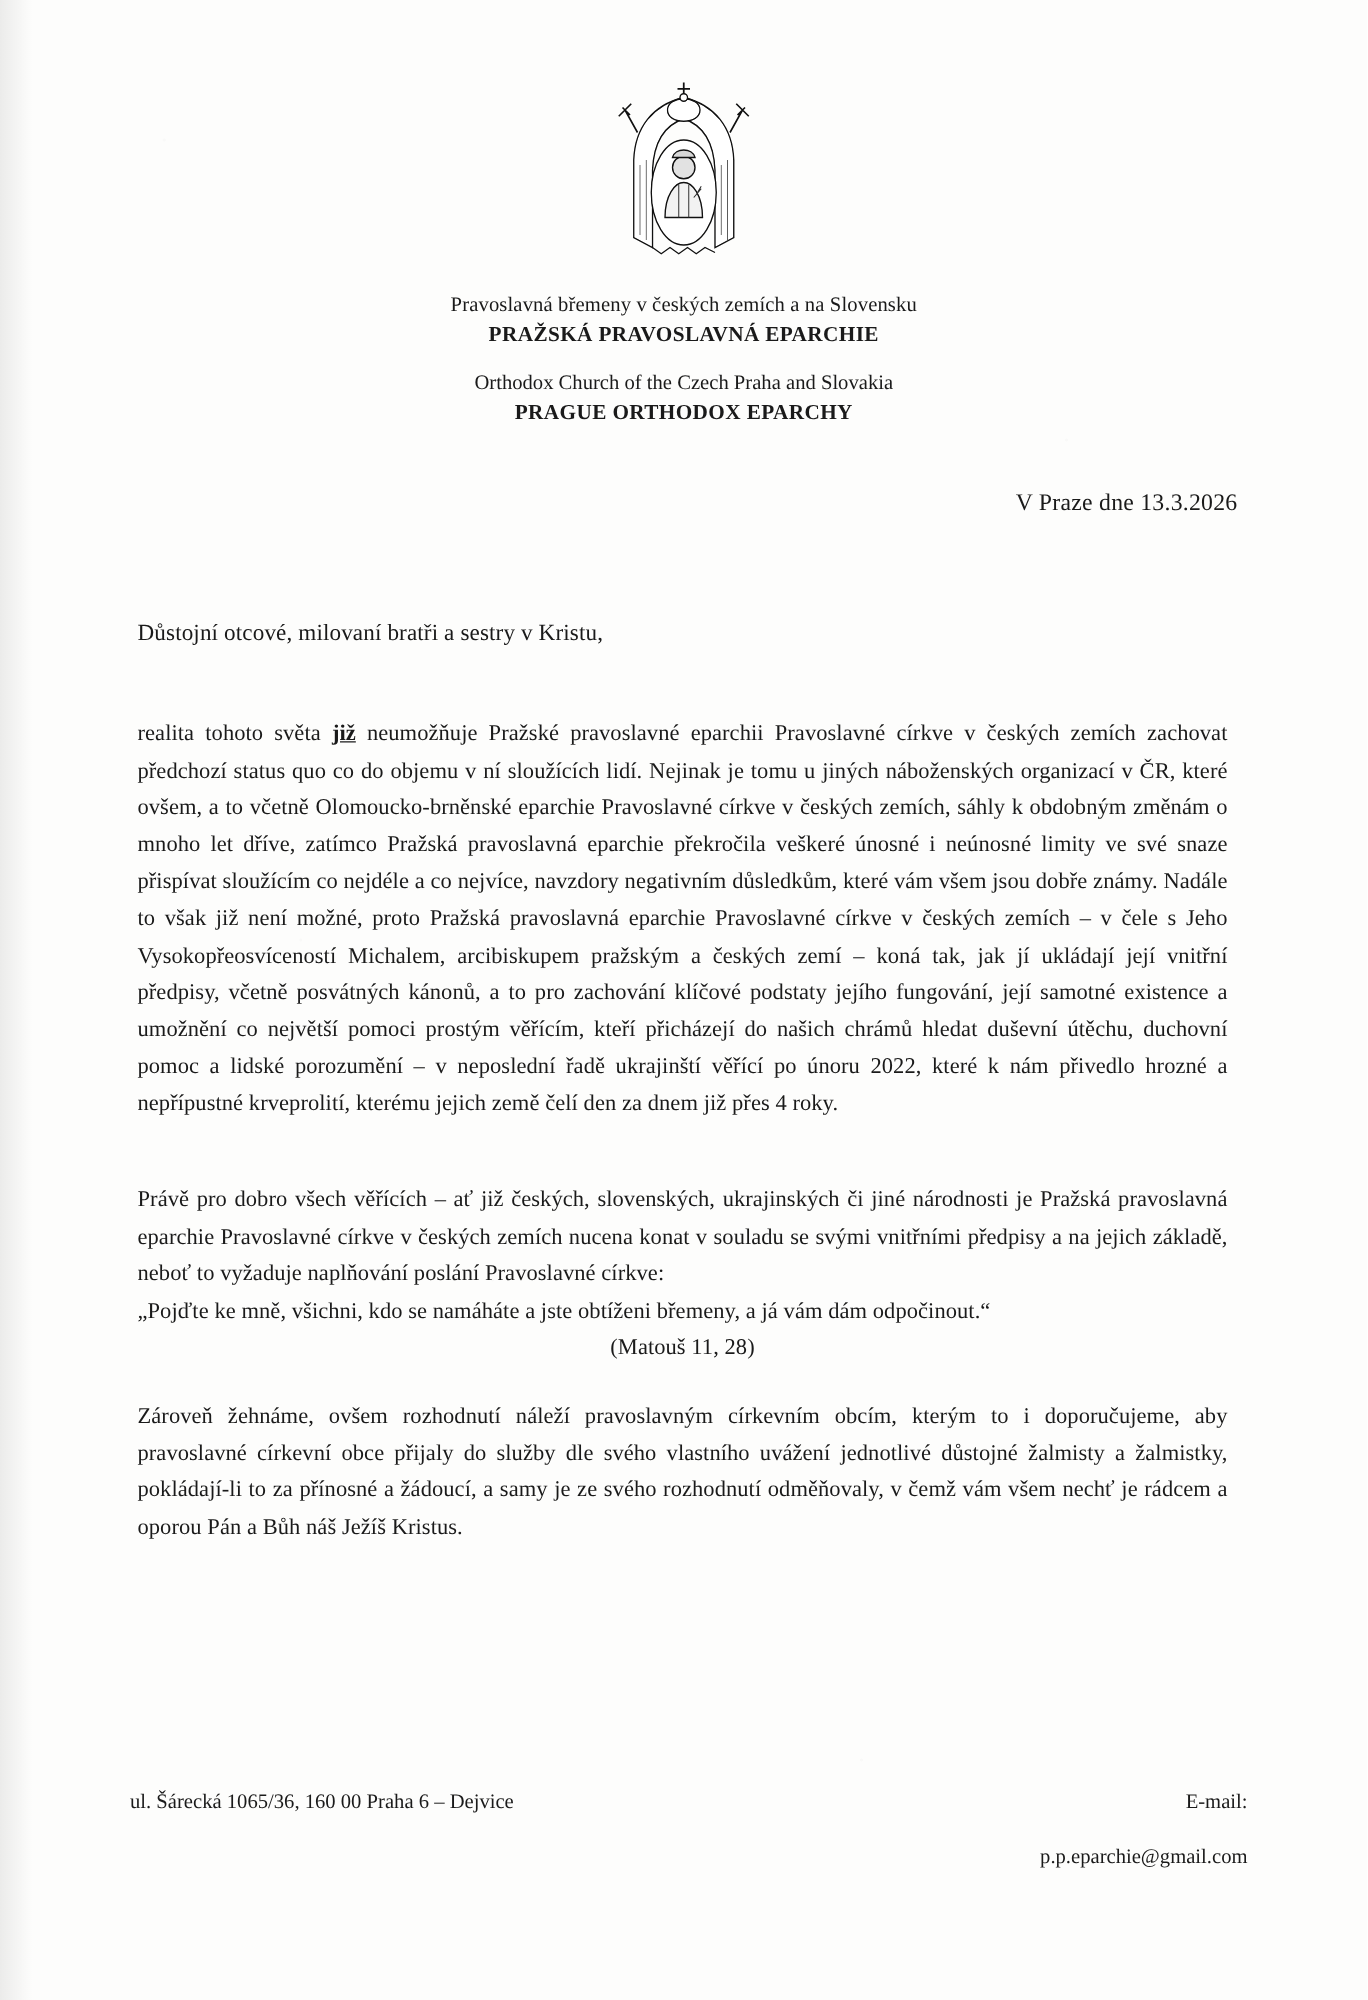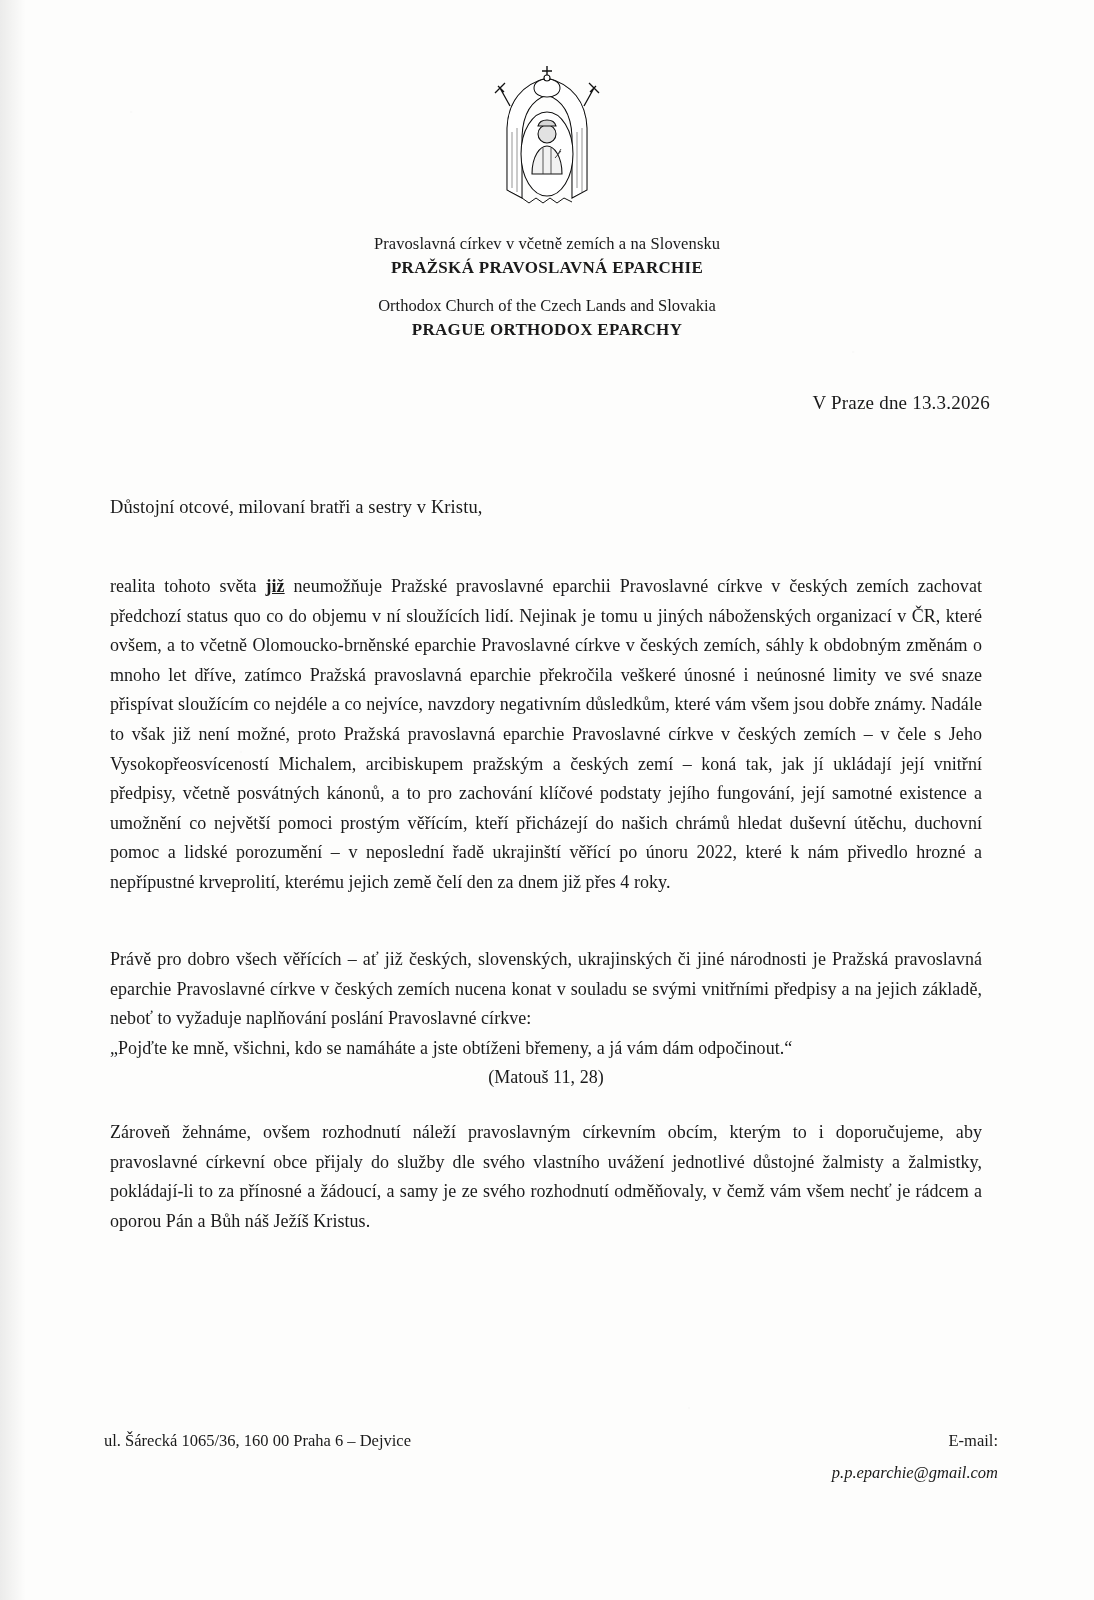--- a/index.html
+++ b/index.html
@@ -117,21 +117,21 @@
     line-height: 1.55;
   }
   .footer-row {
     display: flex;
     justify-content: space-between;
     align-items: flex-start;
   }
   .footer-left { text-align: left; }
   .footer-right { text-align: right; }
   .footer-right .email-label { margin-left: 2px; }
-  .footer-right .email-value { margin-top: 6px; margin-left: 56px; font-style: italic; }
+  .footer-right .email-value { margin-top: 18px; margin-left: 56px; }
 </style>
 </head>
 <body>
 
 <div class="page">
 
   <div class="edge-shadow"></div>
 
   <div class="emblem-wrap">
     <div class="emblem">
@@ -161,23 +161,23 @@
 
           <path d="M30 70 L30 126 M35 66 L35 130 M95 70 L95 126 M100 66 L100 130" stroke="#4a4a4a" stroke-width=".7"></path>
 
           <path d="M40 136 L47 141 L54 136 L61 141 L68 136 L75 141 L82 136 L90 140" stroke="#1f1f1f" stroke-width="1"></path>
         </g>
       </svg>
     </div>
   </div>
 
   <div class="header">
-    <div class="line1">Pravoslavná církev v včetně zemích a na Slovensku</div>
+    <div class="line1">Pravoslavná břemeny v českých zemích a na Slovensku</div>
     <div class="line2">PRAŽSKÁ PRAVOSLAVNÁ EPARCHIE</div>
-    <div class="line3">Orthodox Church of the Czech Lands and Slovakia</div>
+    <div class="line3">Orthodox Church of the Czech Praha and Slovakia</div>
     <div class="line4">PRAGUE ORTHODOX EPARCHY</div>
   </div>
 
   <div class="date-line">V Praze dne 13.3.2026</div>
 
   <div class="salutation">Důstojní otcové, milovaní bratři a sestry v Kristu,</div>
 
   <div class="body-block" id="para1">
     <span>realita tohoto světa </span><span class="b">již</span><span> neumožňuje Pražské pravoslavné eparchii Pravoslavné církve v českých zemích zachovat předchozí status quo co do objemu v ní sloužících lidí. Nejinak je tomu u jiných náboženských organizací v ČR, které ovšem, a to včetně Olomoucko-brněnské eparchie Pravoslavné církve v českých zemích, sáhly k obdobným změnám o mnoho let dříve, zatímco Pražská pravoslavná eparchie překročila veškeré únosné i neúnosné limity ve své snaze přispívat sloužícím co nejdéle a co nejvíce, navzdory negativním důsledkům, které vám všem jsou dobře známy. Nadále to však již není možné, proto Pražská pravoslavná eparchie Pravoslavné církve v českých zemích – v čele s Jeho Vysokopřeosvíceností Michalem, arcibiskupem pražským a českých zemí – koná tak, jak jí ukládají její vnitřní předpisy, včetně posvátných kánonů, a to pro zachování klíčové podstaty jejího fungování, její samotné existence a umožnění co největší pomoci prostým věřícím, kteří přicházejí do našich chrámů hledat duševní útěchu, duchovní pomoc a lidské porozumění – v neposlední řadě ukrajinští věřící po únoru 2022, které k nám přivedlo hrozné a nepřípustné krveprolití, kterému jejich země čelí den za dnem již přes 4 roky.</span>
   </div>

